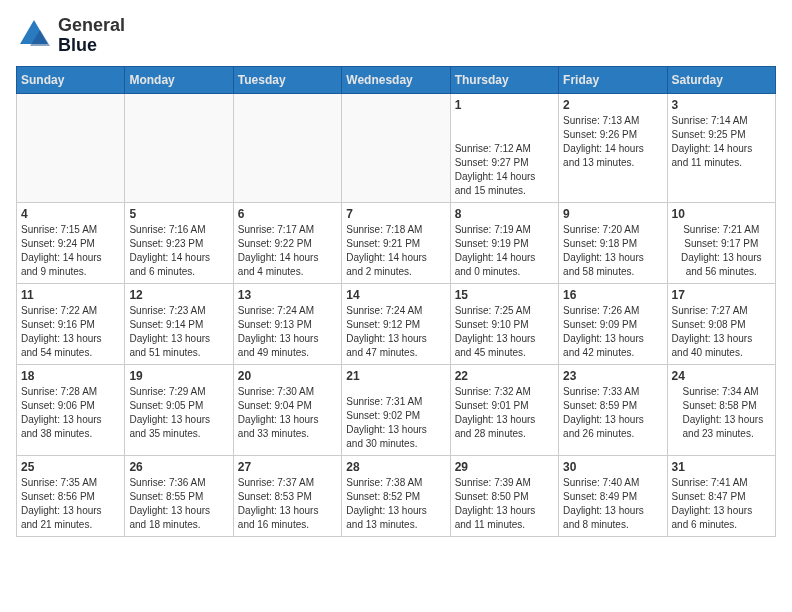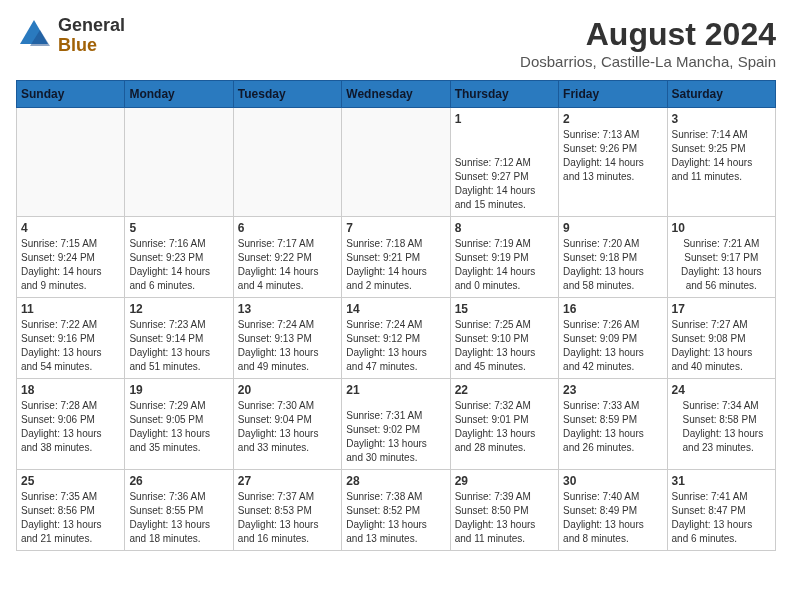--- a/index.html
+++ b/index.html
@@ -20,21 +20,21 @@
       display: flex;
       align-items: flex-start;
       gap: 6px;
     }
     .logo-text {
       font-size: 18px;
       font-weight: bold;
       line-height: 1.1;
     }
     .logo-general { color: #333; }
-    .logo-blue { color: #a16207; }
+    .logo-blue { color: #0f172a; }
     .logo-icon {
       width: 36px;
       height: 36px;
     }
     .title-block {
       text-align: right;
     }
     .month-year {
       font-size: 32px;
       font-weight: bold;
@@ -44,21 +44,21 @@
       font-size: 15px;
       color: #555;
     }
     .calendar {
       width: 100%;
       border-collapse: collapse;
       font-size: 11px;
     }
     .calendar thead tr th {
       background: #2a7abf;
-      color: #0f172a;
+      color: #e5e5e5;
       padding: 6px 4px;
       text-align: left;
       font-size: 12px;
       border: 1px solid #1a5a9a;
     }
     .calendar tbody tr td {
       border: 1px solid #ccc;
       vertical-align: top;
       padding: 4px;
       width: calc(100% / 7);
@@ -91,24 +91,20 @@
   <div class="logo">
     <svg class="logo-icon" viewBox="0 0 36 36">
       <polygon points="18,4 32,28 4,28" fill="#2a7abf"></polygon>
       <polygon points="24,14 34,30 14,30" fill="#1a4a8a" opacity="0.5"></polygon>
     </svg>
     <div class="logo-text">
       <div class="logo-general">General</div>
       <div class="logo-blue">Blue</div>
     </div>
   </div>
-  <div class="title-block">
-    <div class="month-year">August 2024</div>
-    <div class="location">Dosbarrios, Castille-La Mancha, Spain</div>
-  </div>
 </div>
 
 <table class="calendar">
   <thead>
     <tr id="weekday-header">
         <th>Sunday</th>
         <th>Monday</th>
         <th>Tuesday</th>
         <th>Wednesday</th>
         <th>Thursday</th>

